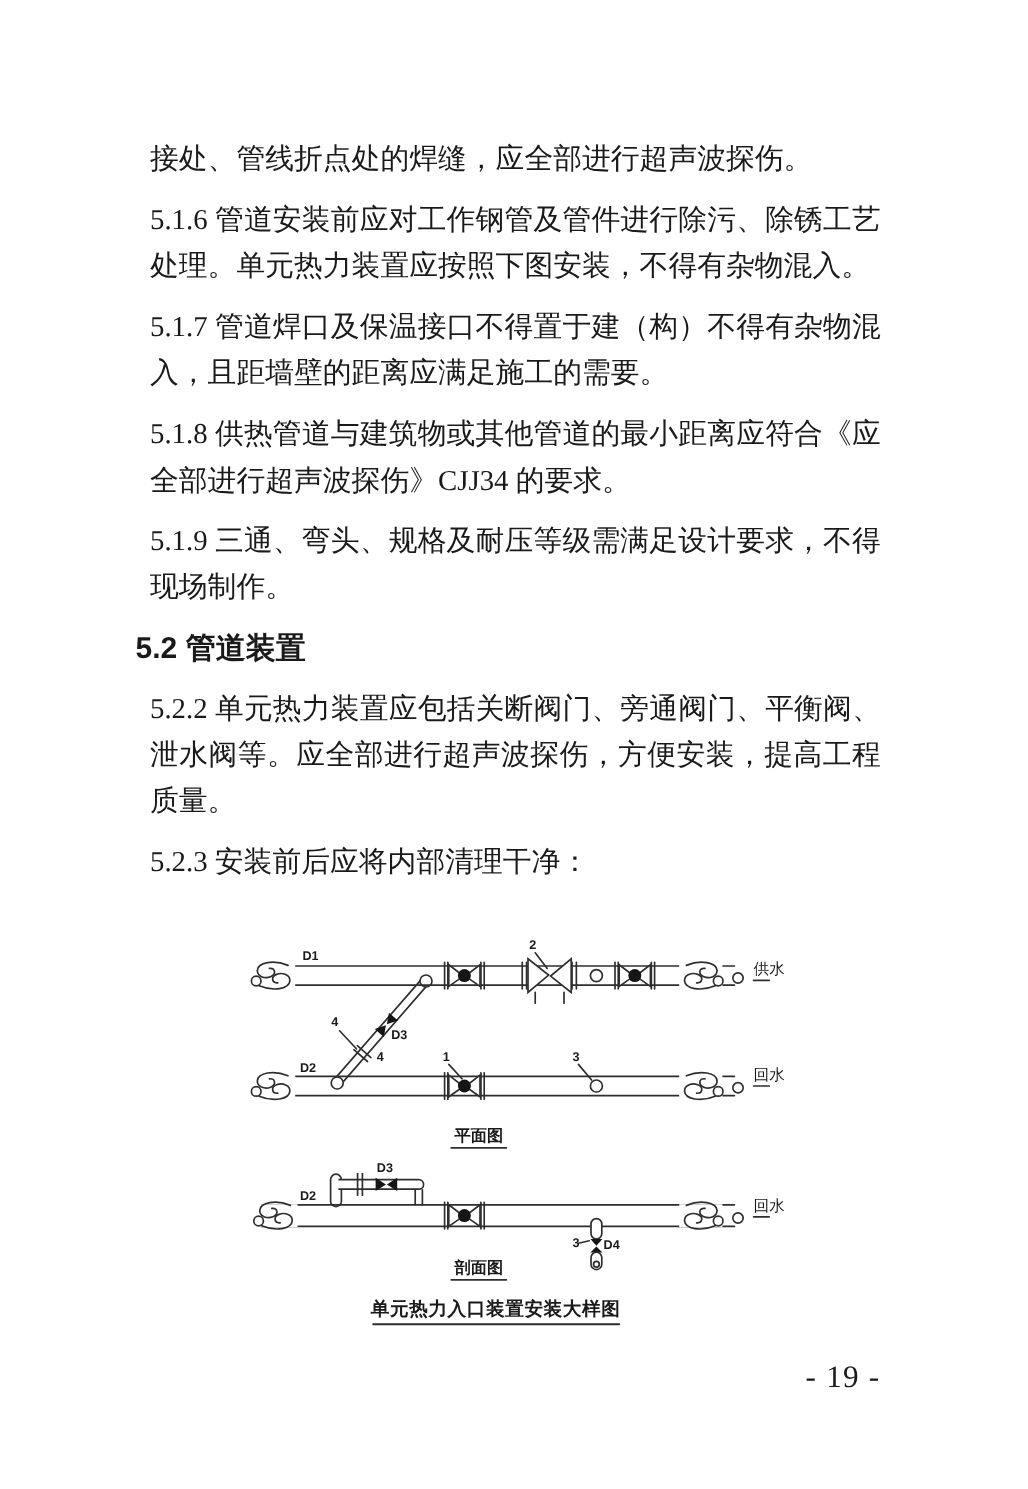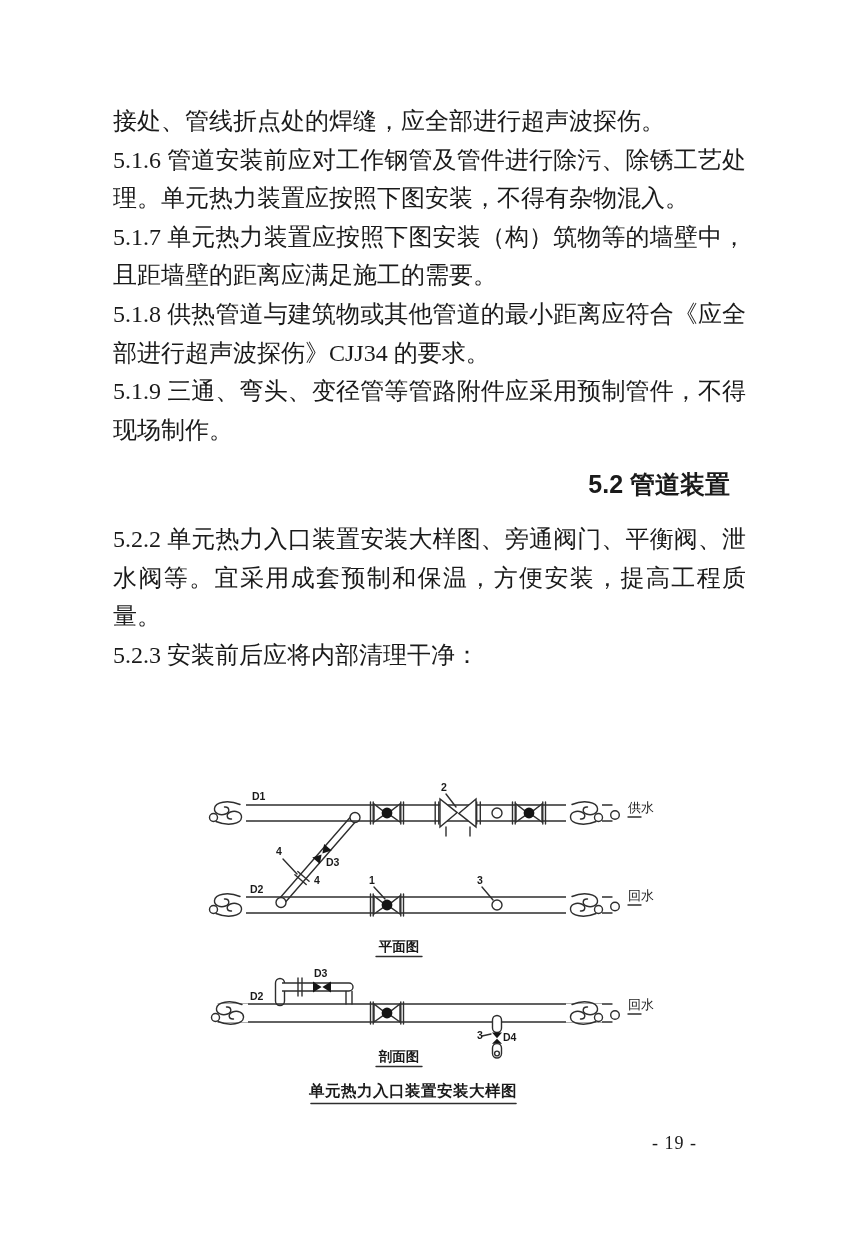--- a/index.html
+++ b/index.html
@@ -5,53 +5,53 @@
   html,body{margin:0;padding:0;background:#888;}
   .page{
     position:relative;width:857px;height:1241px;margin:0 auto;
     background:#ffffff;color:#1a1a1a;overflow:hidden;
     font-family:"Liberation Serif","DejaVu Serif",serif;
   }
   .textblock{
     position:absolute;left:113px;top:102px;width:633px;
     font-size:24px;line-height:38.6px;text-align:justify;
   }
-  .textblock p{margin:0;}
+  .textblock p{margin:12px;}
   .sec-heading{
-    margin:16px;font-size:25px;font-weight:bold;line-height:38.6px;
-    font-family:"Liberation Sans","DejaVu Sans",sans-serif;text-align:right;
+    margin:0;font-size:25px;font-weight:bold;line-height:38.6px;
+    font-family:"Liberation Sans","DejaVu Sans",sans-serif;text-align:left;
   }
   .pagenum{
-    position:absolute;left:612px;top:1133px;width:125px;text-align:center;
-    font-size:18px;letter-spacing:1px;
+    position:absolute;left:640px;top:1133px;width:125px;text-align:center;
+    font-size:26px;letter-spacing:1px;
   }
   svg.diagram{position:absolute;left:0;top:775px;}
   svg.diagram *{vector-effect:none;}
   svg .ln{stroke:#2e2e2e;stroke-width:1.4;fill:none;stroke-linecap:round;}
   svg .wf{stroke:#2e2e2e;stroke-width:1.4;fill:#ffffff;}
   svg .bf{fill:#151515;stroke:none;}
   svg text{stroke:none;fill:#1a1a1a;font-family:"Liberation Sans","DejaVu Sans",sans-serif;}
   .lbl-s{font-size:10.5px;font-weight:bold;}
   .lbl-m{font-size:13px;}
   .lbl-view{font-size:13.5px;font-weight:bold;}
   .lbl-cap{font-size:15.5px;font-weight:bold;letter-spacing:0.5px;}
 </style>
 </head>
 <body>
 
 <div class="page">
 
   <div class="textblock">
     <p>接处、管线折点处的焊缝，应全部进行超声波探伤。</p>
     <p>5.1.6 管道安装前应对工作钢管及管件进行除污、除锈工艺处理。单元热力装置应按照下图安装，不得有杂物混入。</p>
-    <p>5.1.7 单元热力装置应按照下图安装（构）筑物等的墙壁中，且距墙壁的距离应满足施工的需要。</p>
+    <p>5.1.7 管道焊口及保温接口不得置于建（构）不得有杂物混入，且距墙壁的距离应满足施工的需要。</p>
     <p>5.1.8 供热管道与建筑物或其他管道的最小距离应符合《应全部进行超声波探伤》CJJ34 的要求。</p>
-    <p>5.1.9 三通、弯头、变径管等管路附件应采用预制管件，不得现场制作。</p>
+    <p>5.1.9 三通、弯头、规格及耐压等级需满足设计要求，不得现场制作。</p>
     <h2 class="sec-heading">5.2 管道装置</h2>
-    <p>5.2.2 单元热力入口装置安装大样图、旁通阀门、平衡阀、泄水阀等。宜采用成套预制和保温，方便安装，提高工程质量。</p>
+    <p>5.2.2 单元热力装置应包括关断阀门、旁通阀门、平衡阀、泄水阀等。应全部进行超声波探伤，方便安装，提高工程质量。</p>
     <p>5.2.3 安装前后应将内部清理干净：</p>
   </div>
 
   <svg class="diagram" width="857" height="345" viewBox="0 0 857 345">
     <defs>
       <g id="valve-h">
         <line class="ln" x1="-16.5" y1="-11" x2="-16.5" y2="11"></line>
         <line class="ln" x1="-13.8" y1="-11" x2="-13.8" y2="11"></line>
         <line class="ln" x1="13.8" y1="-11" x2="13.8" y2="11"></line>
         <line class="ln" x1="16.5" y1="-11" x2="16.5" y2="11"></line>

